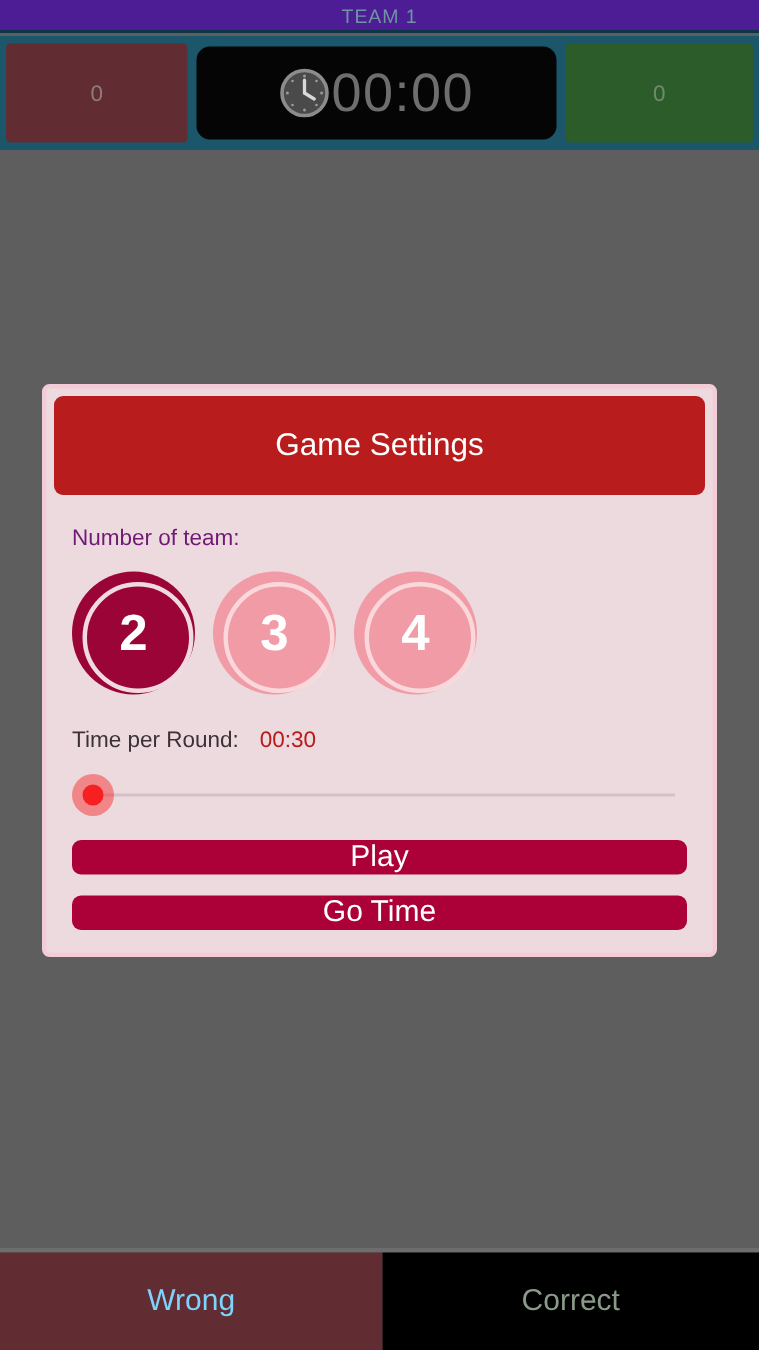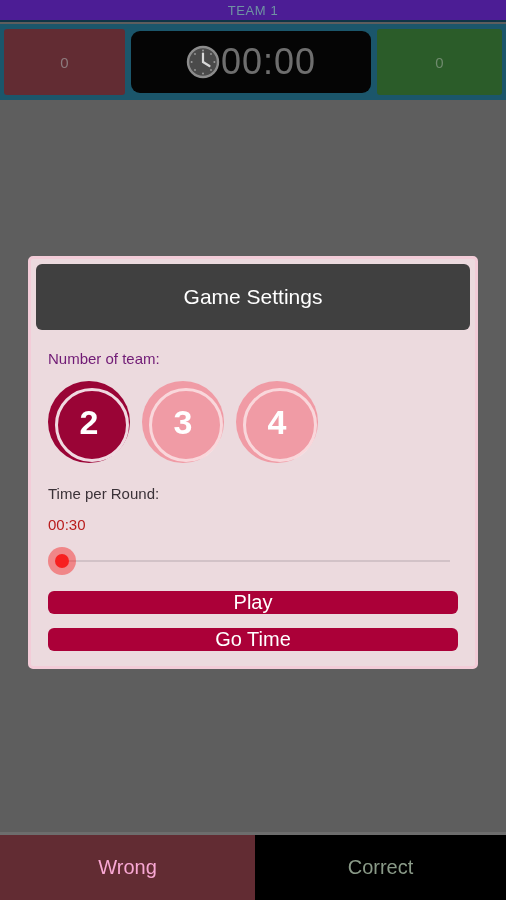--- a/index.html
+++ b/index.html
@@ -90,38 +90,38 @@
     width: 506px;
     height: 68px;
     display: flex;
     border-top: 3px solid #6d6d6d;
   }
   .action-btn {
     display: flex;
     align-items: center;
     justify-content: center;
     font-size: 20px;
-    color: #f9a8d4;
+    color: #7dd3fc;
   }
   .action-btn.wrong { flex: 0 0 255px; background: #622c33; }
   .action-btn.correct { flex: 1 1 auto; background: #000000; color: #8a9a88; }
 
   
   .dialog {
     position: absolute;
     left: 28px;
     top: 256px;
     width: 450px;
     background: #ecdade;
     border: 3px solid #f3ccd8;
     border-radius: 5px;
     padding: 5px;
   }
   .dialog-header {
-    background: #404040;
+    background: #b91c1c;
     border-radius: 6px;
     height: 66px;
     display: flex;
     align-items: center;
     justify-content: center;
     margin-bottom: 4px;
   }
   .dialog-title {
     color: #ffffff;
     font-size: 21px;
@@ -164,21 +164,20 @@
   .team-circle.selected { background: #9a0436; }
   .team-circle.unselected { background: #f09ba5; }
   .team-circle.unselected::after { border-color: rgba(255,255,255,0.6); }
 
   
   .time-row {
     display: flex;
     align-items: baseline;
     gap: 14px;
     margin-bottom: 14px;
-    flex-direction: column;
   }
   .time-label { color: #3b3238; font-size: 15px; }
   .time-value { color: #b91c1c; font-size: 15px; }
 
   .slider-row {
     position: relative;
     height: 28px;
     margin-bottom: 16px;
   }
   .slider-track {

